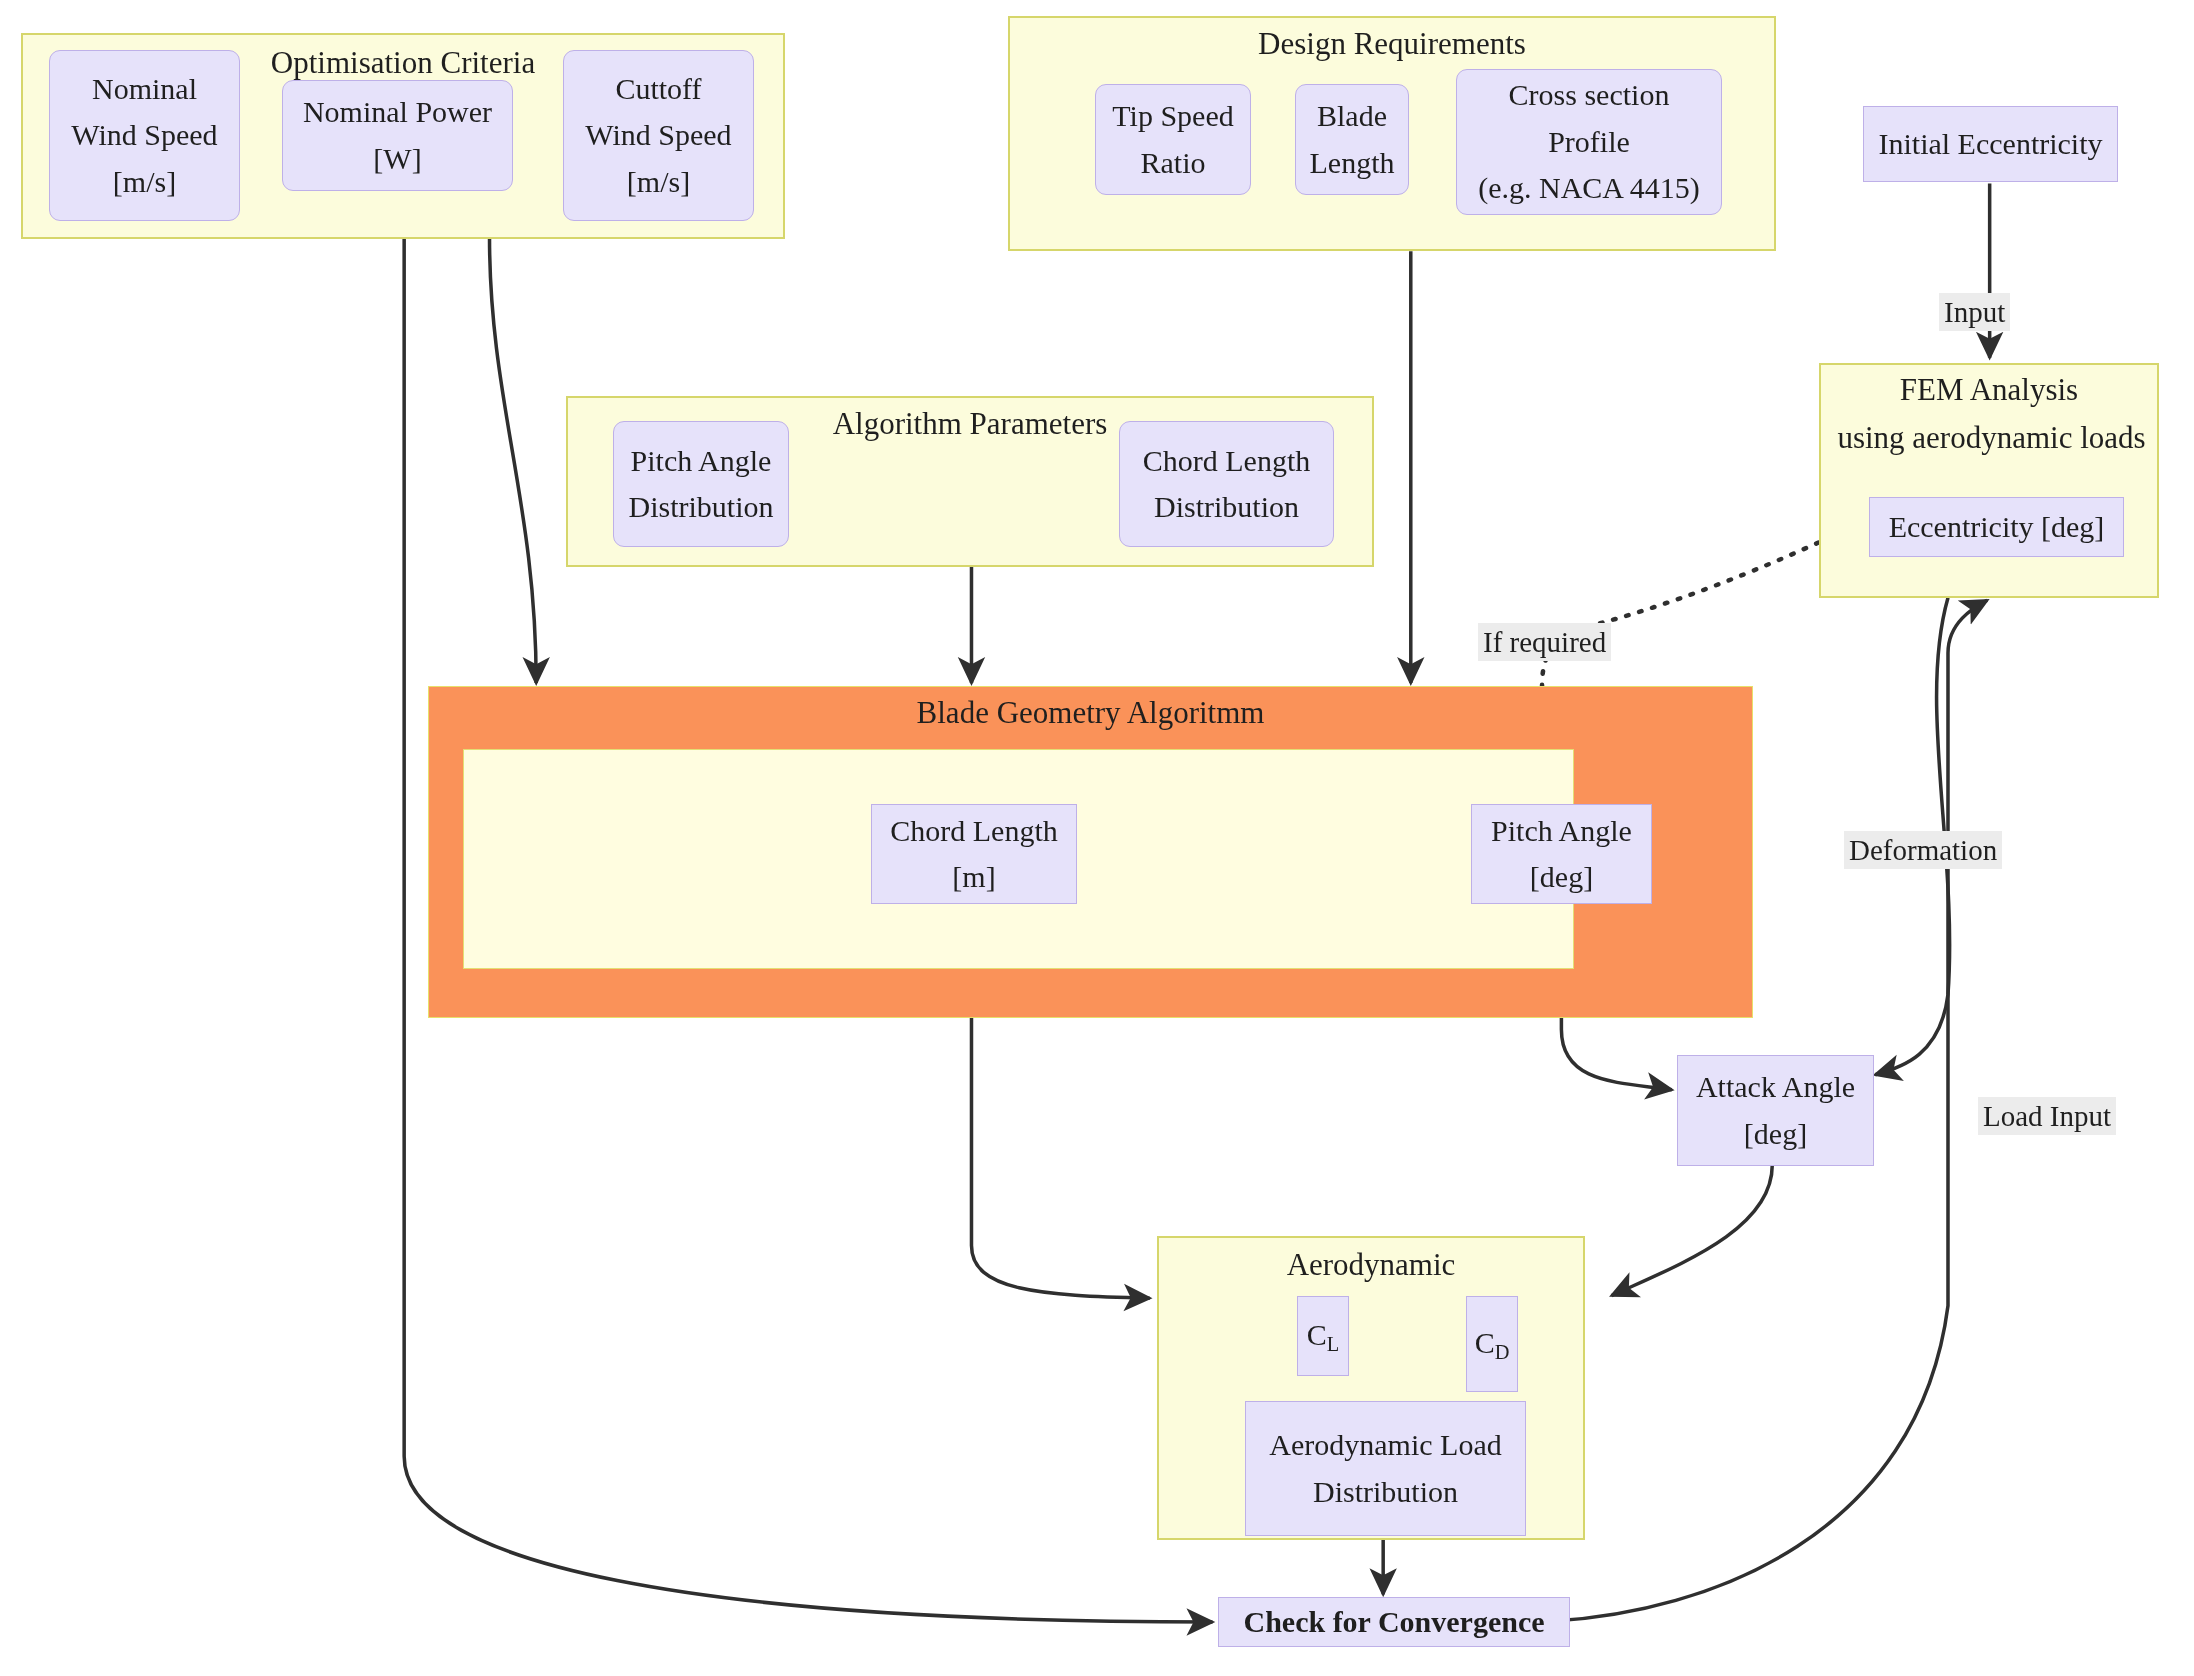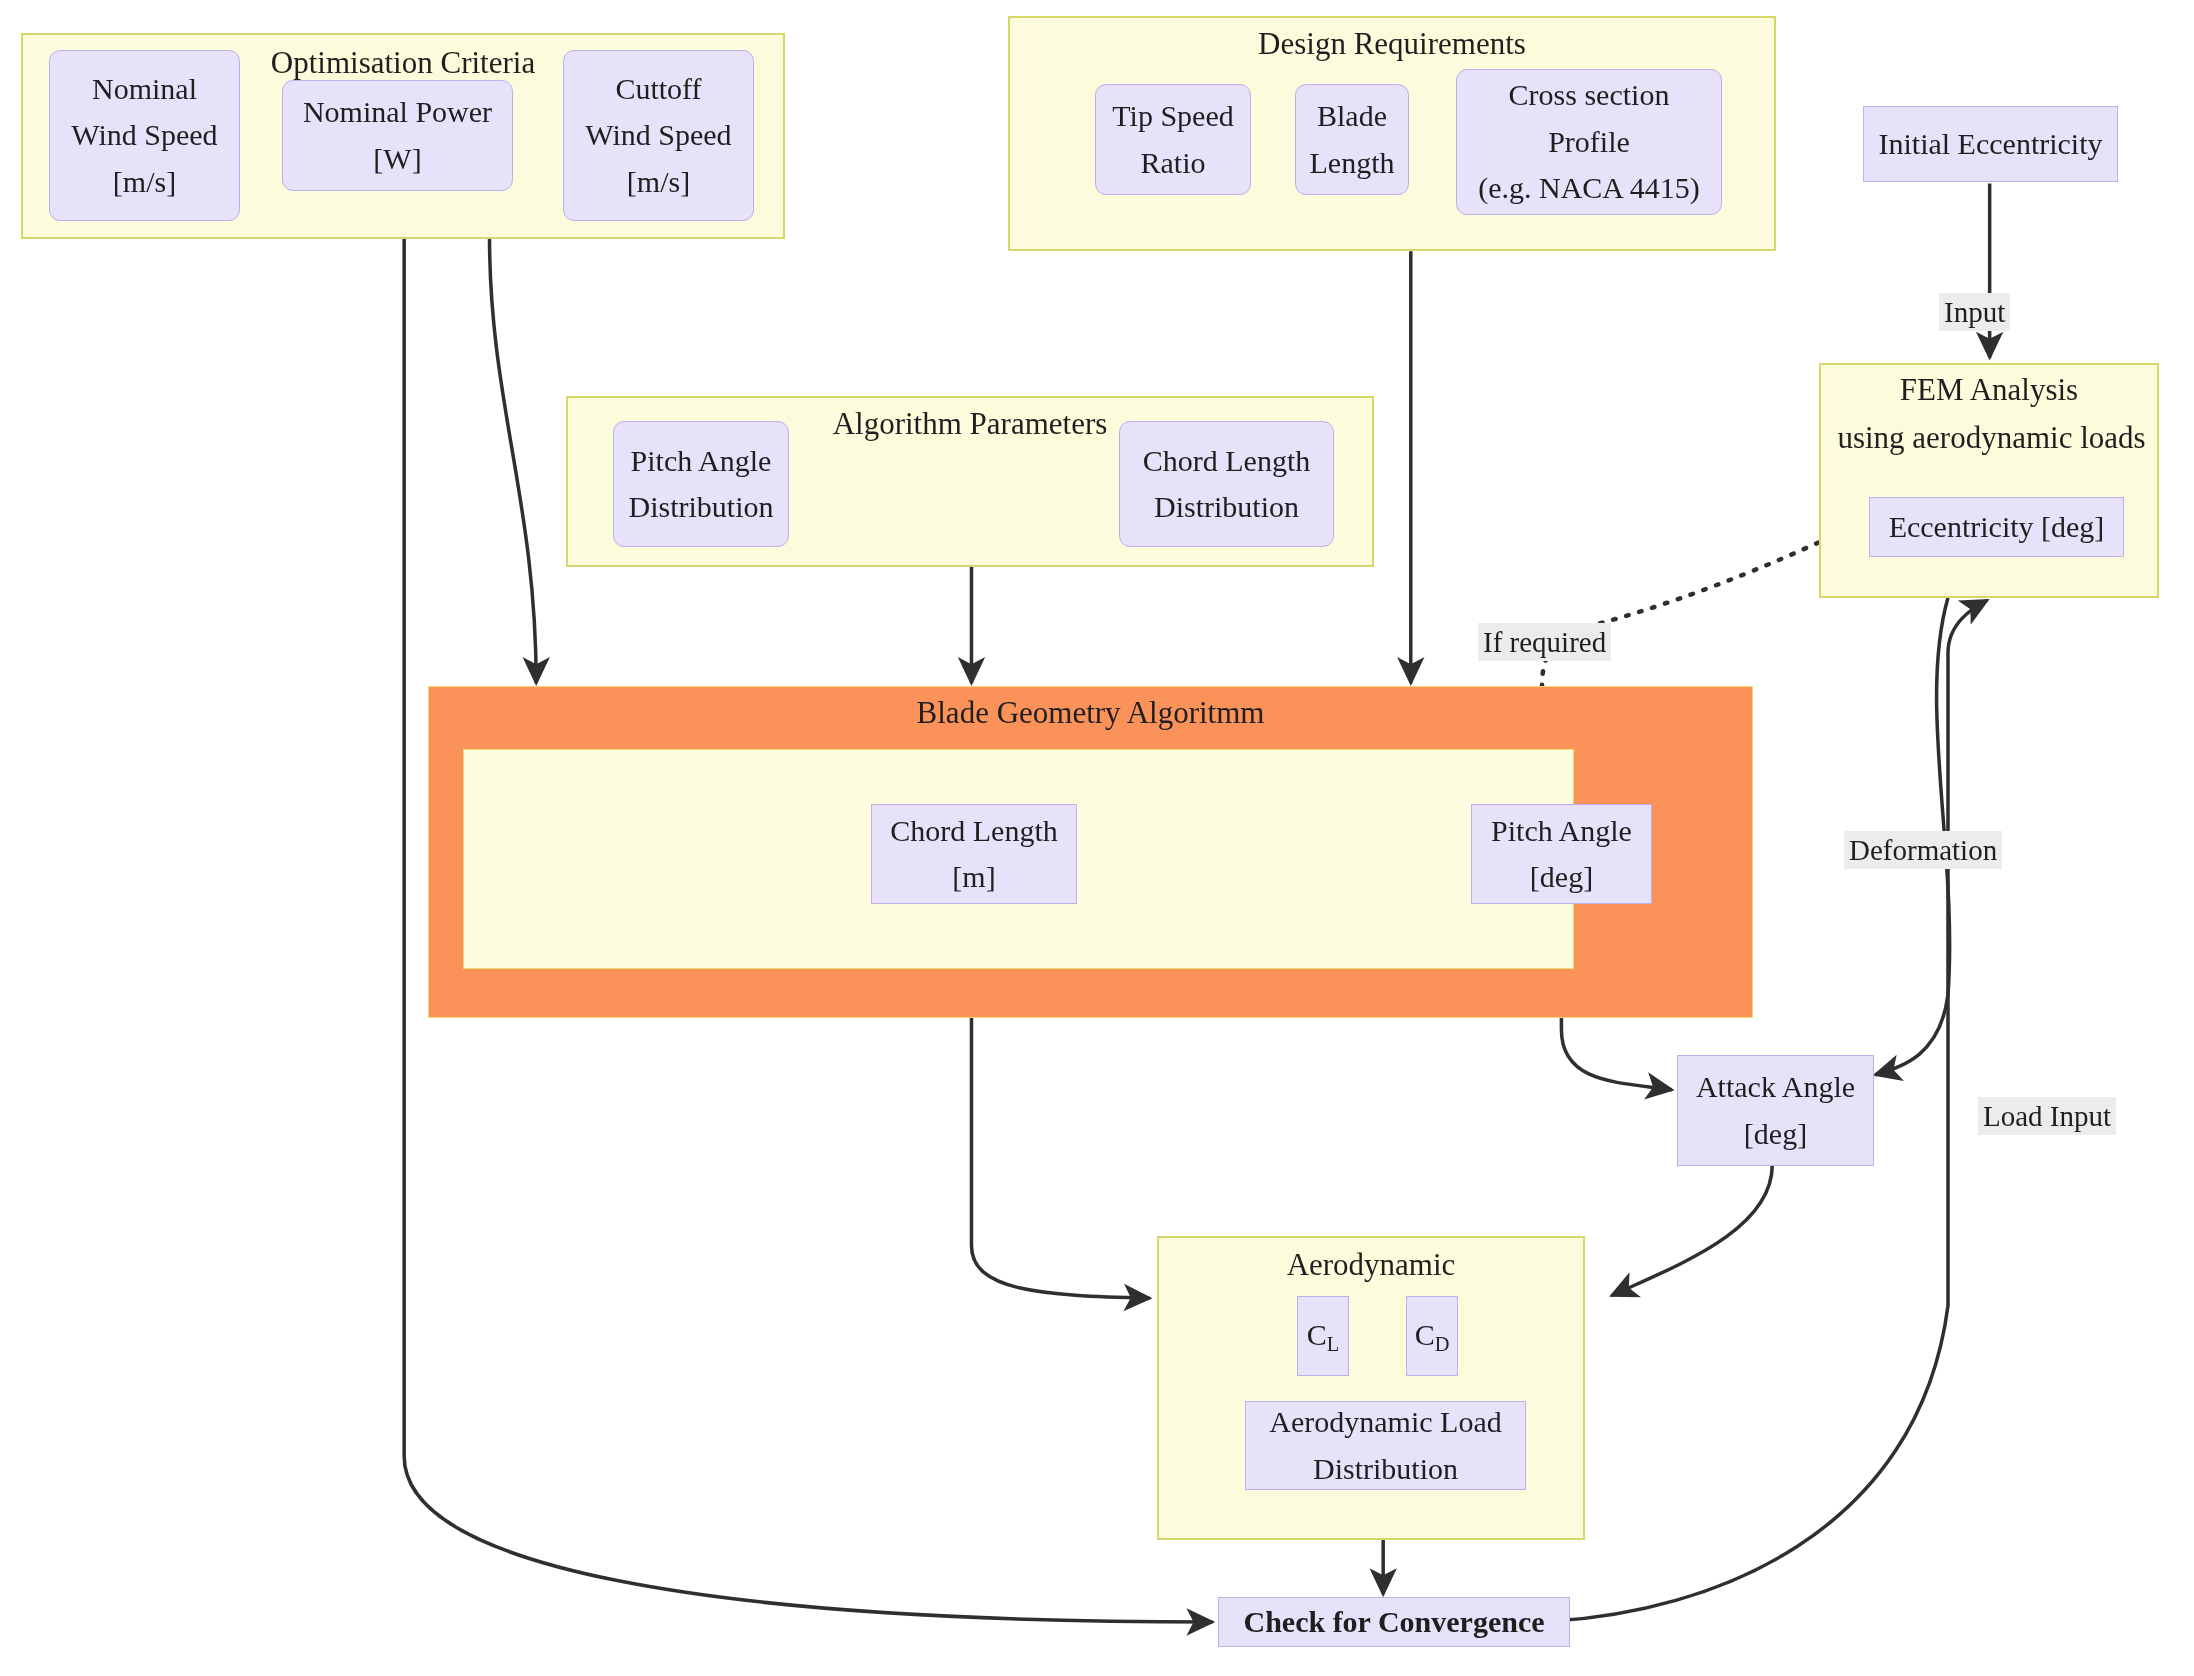--- a/index.html
+++ b/index.html
@@ -222,24 +222,24 @@
     <span class="ln">Attack Angle</span>
     <span class="ln">[deg]</span>
   </div>
 
   <div class="group" style="left:1157px;top:1236px;width:428px;height:304px;">
     <div class="group-title" style="top:10px;">Aerodynamic</div>
   </div>
   <div class="node" style="left:1297px;top:1296px;width:52px;height:80px;">
     <span class="ln"><span>C</span><span class="sub">L</span></span>
   </div>
-  <div class="node" style="left:1406px;top:1296px;width:52px;height:80px;">
+  <div class="node" style="left:1466px;top:1296px;width:52px;height:96px;">
     <span class="ln"><span>C</span><span class="sub">D</span></span>
   </div>
-  <div class="node" style="left:1245px;top:1401px;width:281px;height:89px;">
+  <div class="node" style="left:1245px;top:1401px;width:281px;height:135px;">
     <span class="ln">Aerodynamic Load</span>
     <span class="ln">Distribution</span>
   </div>
 
   <div class="node" style="left:1218px;top:1597px;width:352px;height:50px;font-weight:bold;">
     <span class="ln">Check for Convergence</span>
   </div>
 
 </div>
 

